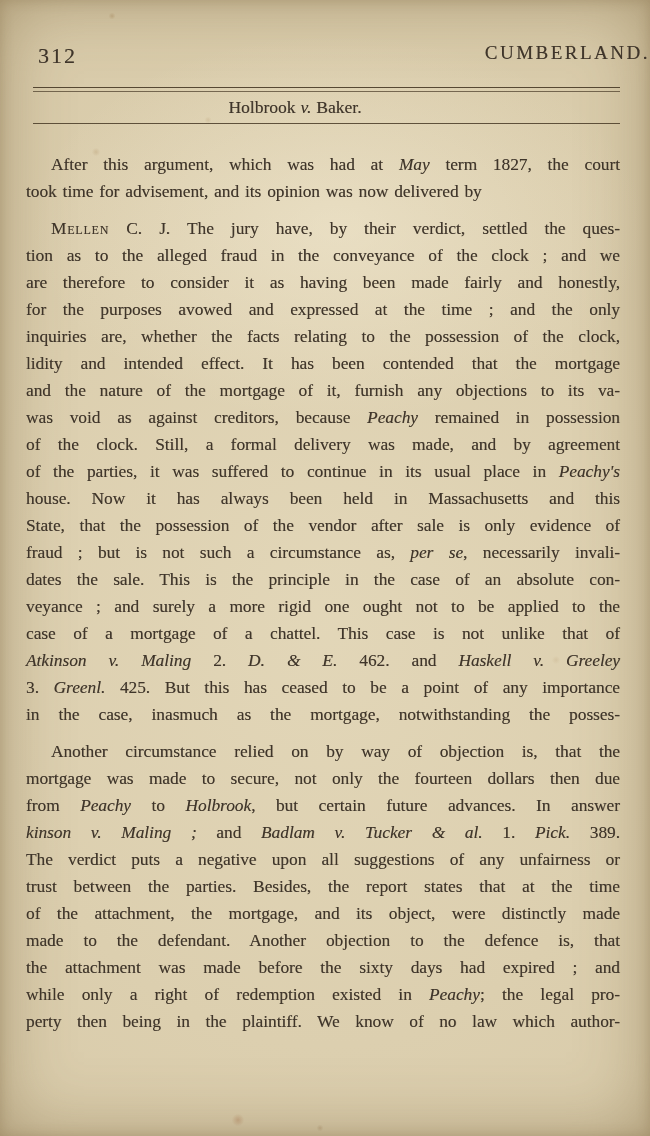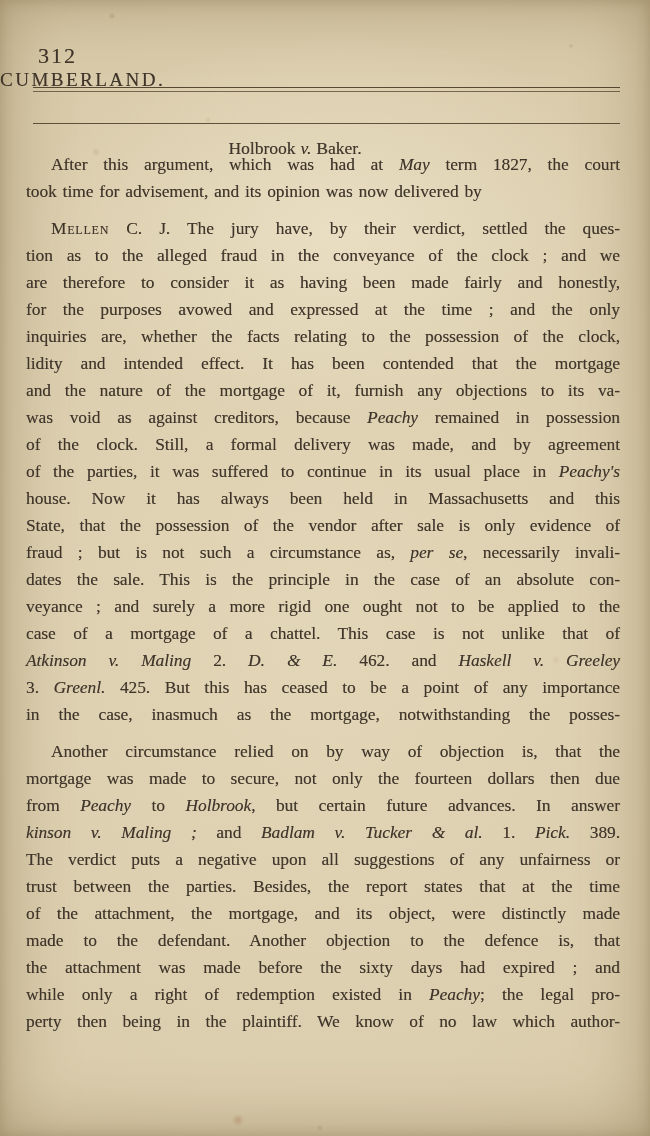--- a/index.html
+++ b/index.html
@@ -29,32 +29,32 @@
     font-family: "Liberation Serif", "DejaVu Serif", serif;
     text-shadow: 0.3px 0.3px 0.5px rgba(63,53,42,.45);
   }
 
   .header { position: absolute; top: 42px; left: 0; right: 0; height: 26px; }
   .pagenum {
     position: absolute; left: 38px; top: 1px;
     font-size: 22px; letter-spacing: 2px;
   }
   .county {
-    display: block; text-align: left;
-    font-size: 19px; letter-spacing: 2.5px; margin-top: 27px;
+    display: block; text-align: right;
+    font-size: 19px; letter-spacing: 2.5px;
   }
 
   .rule-top {
     position: absolute; top: 87px; left: 33px; right: 30px; height: 3px;
     border-top: 1px solid rgba(72,58,38,.9);
     border-bottom: 1px solid rgba(72,58,38,.7);
   }
   .running-head {
     position: absolute; top: 97px; left: 0; right: 60px;
-    text-align: center; font-size: 17.5px; margin-top: 41px;
+    text-align: center; font-size: 17.5px;
   }
   .running-head .vs { font-style: italic; margin: 0 5px; }
   .rule-bottom {
     position: absolute; top: 123px; left: 33px; right: 30px; height: 0;
     border-top: 1.6px solid rgba(72,58,38,.85);
   }
 
   .body-text {
     position: absolute; top: 151px; left: 26px; right: 30px;
   }

